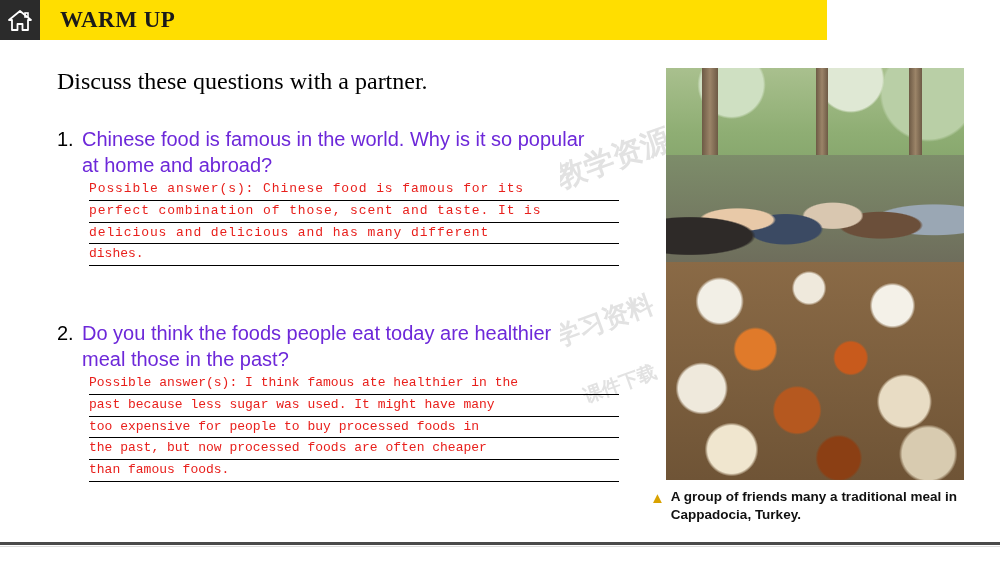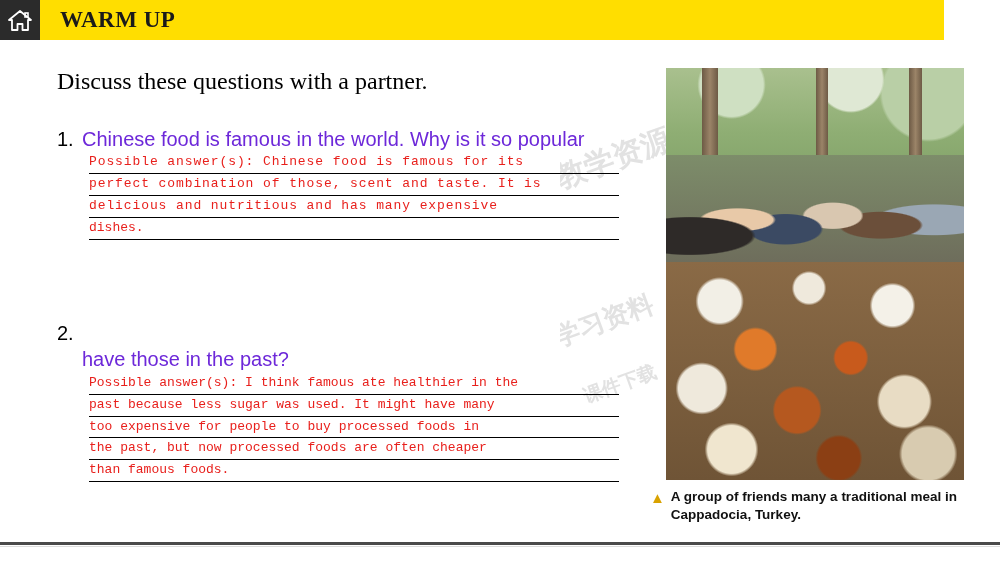--- a/index.html
+++ b/index.html
@@ -12,21 +12,21 @@
     background: #ffffff;
     font-family: "Liberation Sans", sans-serif;
     overflow: hidden;
     position: relative;
   }
 
   
   .header {
     position: absolute;
     top: 0; left: 0;
-    width: 944px;
+    width: 827px;
     height: 40px;
     background: #ffde00;
     display: flex;
     align-items: center;
   }
   .home-btn {
     width: 40px;
     height: 40px;
     background: #2b2b2b;
     display: flex;
@@ -259,35 +259,40 @@
 
 <div class="content">
 
   <div class="lead">Discuss these questions with a partner.</div>
 
   <div class="qblock q1">
     <div class="q-line">
       <span class="q-num">1.</span>
       <span class="q-text">Chinese food is famous in the world. Why is it so popular</span>
     </div>
+    <div class="q-line">
+      <span class="q-num"></span>
+      <span class="q-text">at home and abroad?</span>
+    </div>
     <div class="answer ans-justify">
       <span class="ln sp-wide">Possible answer(s): Chinese food is famous for its</span>
       <span class="ln sp-wide">perfect combination of those, scent and taste. It is</span>
-      <span class="ln sp-wide">delicious and nutritious and has many expensive</span>
+      <span class="ln sp-wide">delicious and delicious and has many different</span>
       <span class="ln">dishes.</span>
     </div>
   </div>
 
   <div class="qblock q2">
     <div class="q-line">
       <span class="q-num">2.</span>
+      <span class="q-text">Do you think the foods people eat today are healthier</span>
     </div>
     <div class="q-line">
       <span class="q-num"></span>
-      <span class="q-text">have those in the past?</span>
+      <span class="q-text">meal those in the past?</span>
     </div>
     <div class="answer">
       <span class="ln">Possible answer(s): I think famous ate healthier in the</span>
       <span class="ln">past because less sugar was used. It might have many</span>
       <span class="ln">too expensive for people to buy processed foods in</span>
       <span class="ln">the past, but now processed foods are often cheaper</span>
       <span class="ln">than famous foods.</span>
     </div>
   </div>
 

